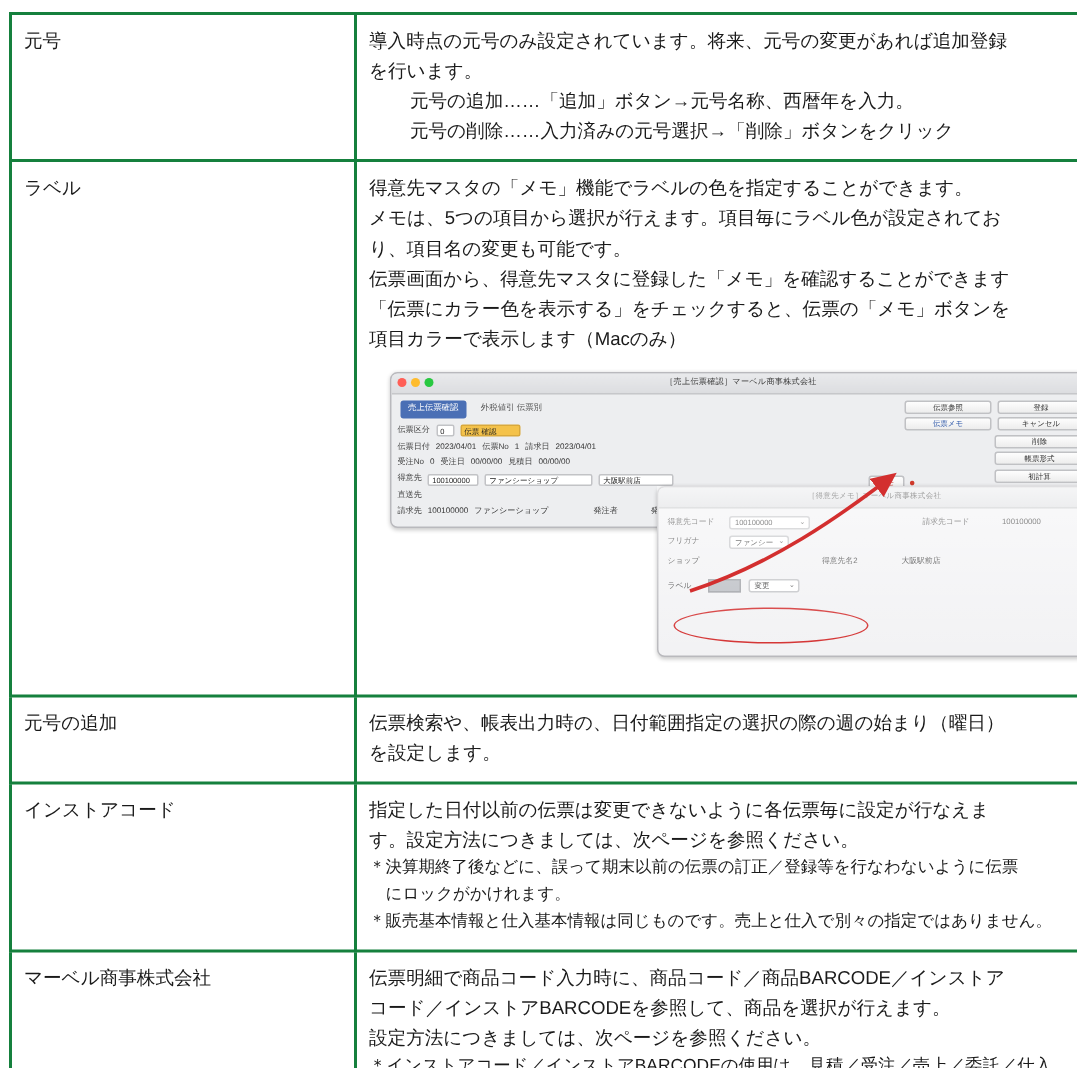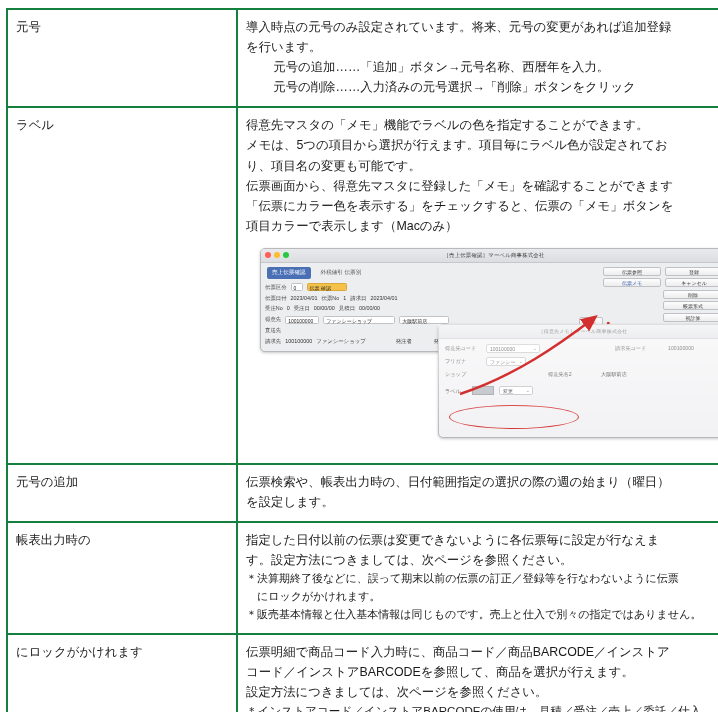--- a/index.html
+++ b/index.html
@@ -359,34 +359,34 @@
           <p class="line">元号の追加</p>
         </td>
         <td class="desc">
           <p class="line">伝票検索や、帳表出力時の、日付範囲指定の選択の際の週の始まり（曜日）</p>
           <p class="line">を設定します。</p>
         </td>
       </tr>
 
       <tr>
         <td class="label">
-          <p class="line">帳表出力時の</p>
+          <p class="line">インストアコード</p>
         </td>
         <td class="desc">
           <p class="line">指定した日付以前の伝票は変更できないように各伝票毎に設定が行なえま</p>
           <p class="line">す。設定方法につきましては、次ページを参照ください。</p>
           <p class="line" style="font-size:11px">＊決算期終了後などに、誤って期末以前の伝票の訂正／登録等を行なわないように伝票</p>
           <p class="line" style="font-size:11px;padding-left:1em">にロックがかけれます。</p>
           <p class="line" style="font-size:11px">＊販売基本情報と仕入基本情報は同じものです。売上と仕入で別々の指定ではありません。</p>
         </td>
       </tr>
 
       <tr>
         <td class="label">
-          <p class="line">にロックがかけれます</p>
+          <p class="line">マーベル商事株式会社</p>
         </td>
         <td class="desc">
           <p class="line">伝票明細で商品コード入力時に、商品コード／商品BARCODE／インストア</p>
           <p class="line">コード／インストアBARCODEを参照して、商品を選択が行えます。</p>
           <p class="line">設定方法につきましては、次ページを参照ください。</p>
           <p class="line" style="font-size:11.6px">＊インストアコード／インストアBARCODEの使用は、見積／受注／売上／委託／仕入</p>
 
         </td>
       </tr>
 

